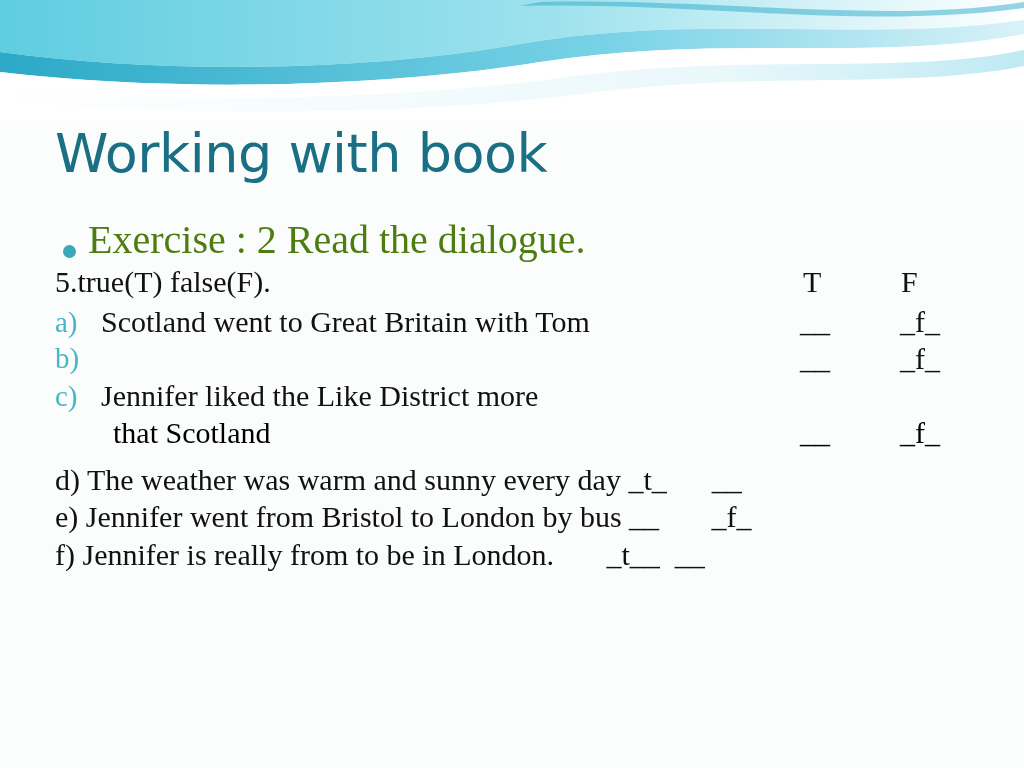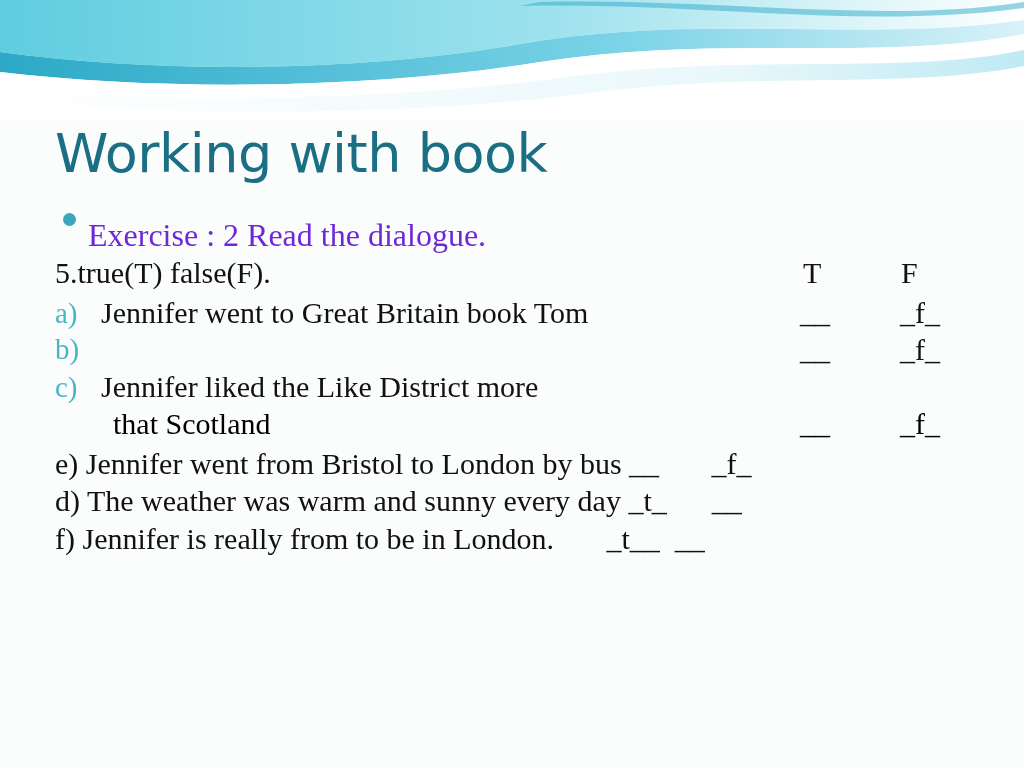--- a/index.html
+++ b/index.html
@@ -41,23 +41,23 @@
   }
   .body-area {
     position: absolute;
     top: 218px;
     left: 55px;
     width: 930px;
   }
   .bullet-line {
     position: relative;
     display: flex;
-    align-items: flex-start;
-    font-size: 32px;
-    color: #6d28d9;
+    align-items: flex-end;
+    font-size: 40px;
+    color: #4d7c0f;
     line-height: 1.12;
     margin-bottom: 2px;
   }
   .dot-marker {
     display: inline-block;
     width: 13px;
     height: 13px;
     border-radius: 50%;
     background: #3aa8b8;
     margin-right: 12px;
@@ -113,21 +113,21 @@
   .hdr-f {
     position: absolute;
     left: 846px;
   }
   .cont-row {
     position: relative;
     display: flex;
     align-items: baseline;
     font-size: 30px;
     line-height: 1.15;
-    margin-bottom: 5px;
+    margin-bottom: 12px;
   }
   .cont-indent {
     flex: none;
     width: 58px;
   }
   .tail-row {
     position: relative;
     font-size: 30px;
     color: #111111;
     line-height: 1.15;
@@ -178,21 +178,21 @@
     </div>
 
     <div class="hdr-row">
       <span class="hdr-label">5.true(T) false(F).</span>
       <span class="hdr-t">T</span>
       <span class="hdr-f">F</span>
     </div>
 
     <div class="row">
       <span class="row-marker">a)</span>
-      <span class="row-text">Jennifer went to Great Britain book Tom</span>
+      <span class="row-text">Scotland went to Great Britain with Tom</span>
       <span class="col-t">__</span>
       <span class="col-f">_f_</span>
     </div>
 
     <div class="row">
       <span class="row-marker">b)</span>
       <span class="col-t">__</span>
       <span class="col-f">_f_</span>
     </div>
 
@@ -201,18 +201,18 @@
       <span class="row-text">Jennifer liked the Like District more</span>
     </div>
 
     <div class="cont-row">
       <span class="cont-indent"></span>
       <span class="row-text">that Scotland</span>
       <span class="col-t">__</span>
       <span class="col-f">_f_</span>
     </div>
 
+    <div class="tail-row">d) The weather was warm and sunny every day _t_      __</div>
     <div class="tail-row">e) Jennifer went from Bristol to London by bus __       _f_</div>
-    <div class="tail-row">d) The weather was warm and sunny every day _t_      __</div>
     <div class="tail-row">f) Jennifer is really from to be in London.       _t__  __</div>
 
   </div>
 </div>
 
 </body></html>

